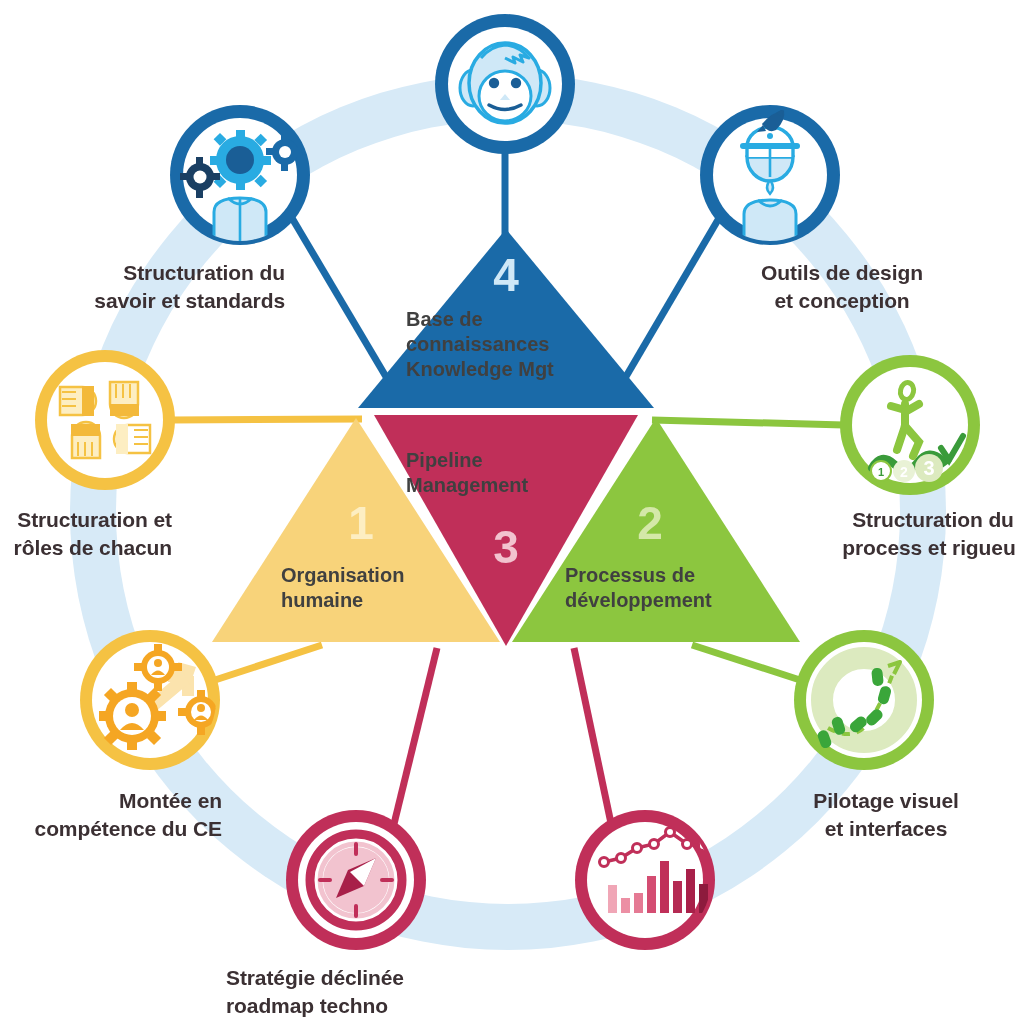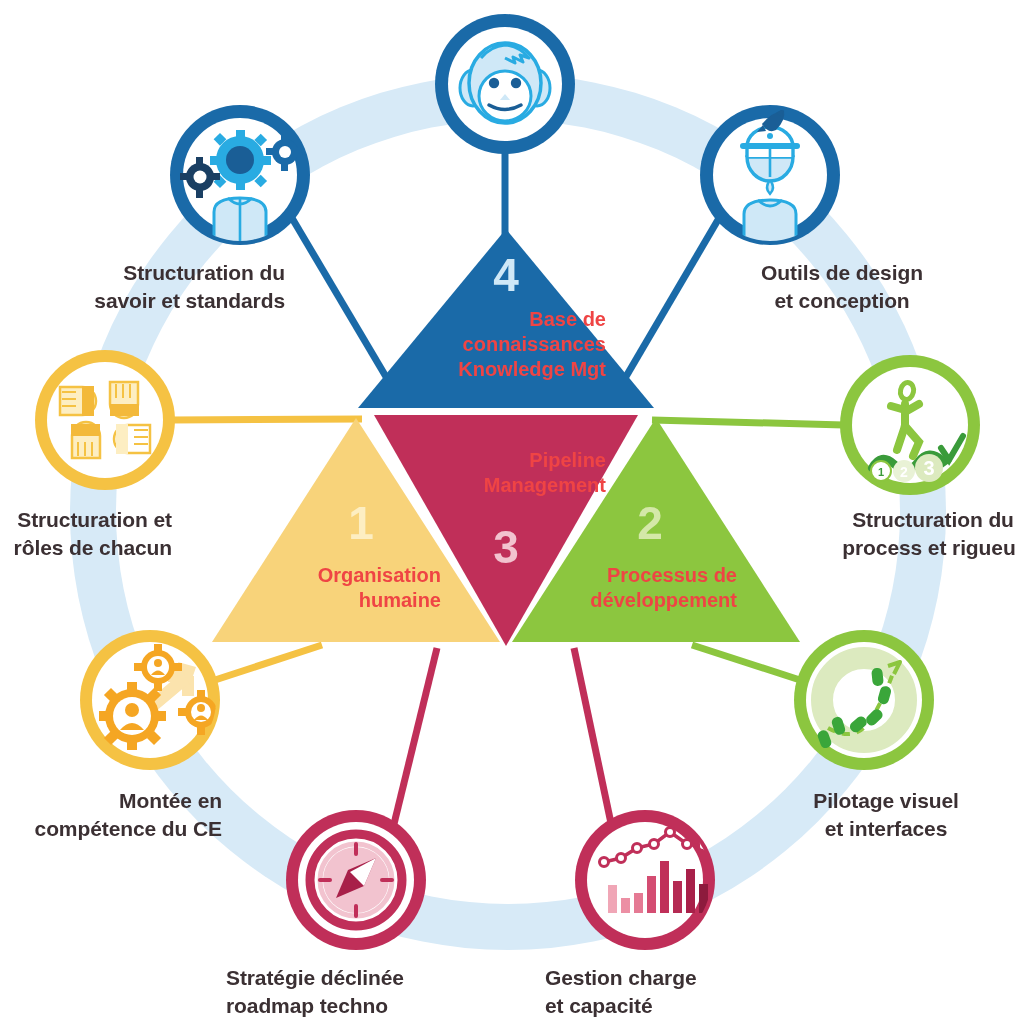--- a/index.html
+++ b/index.html
@@ -20,22 +20,22 @@
     line-height: 1.32;
     letter-spacing: -0.1px;
     white-space: pre-line;
   }
   .lbl.r { text-align: right; }
   .lbl.l { text-align: center; }
   .lbl.c { }
 
   .tri-txt {
     position: absolute;
-    text-align: right;
-    color: #ef4444;
+    text-align: left;
+    color: #404040;
     font-weight: bold;
     white-space: pre-line;
   }
   .tri-num {
     position: absolute;
     text-align: center;
     font-weight: bold;
     font-size: 46px;
     line-height: 1;
   }
@@ -380,16 +380,14 @@
 
 <div class="lbl r" style="left:10px; top:787px; width:212px;">Montée en
 compétence du CE</div>
 
 <div class="lbl l" style="left:781px; top:787px; width:210px;">Pilotage visuel
 et interfaces</div>
 
 <div class="lbl c" style="left:226px; top:964px; width:262px;">Stratégie déclinée
 roadmap techno</div>
 
-<div class="lbl c" style="left:545px; top:964px; width:228px;">Gestion charge
-et capacité</div>
 
 </div>
 
 </body></html>

